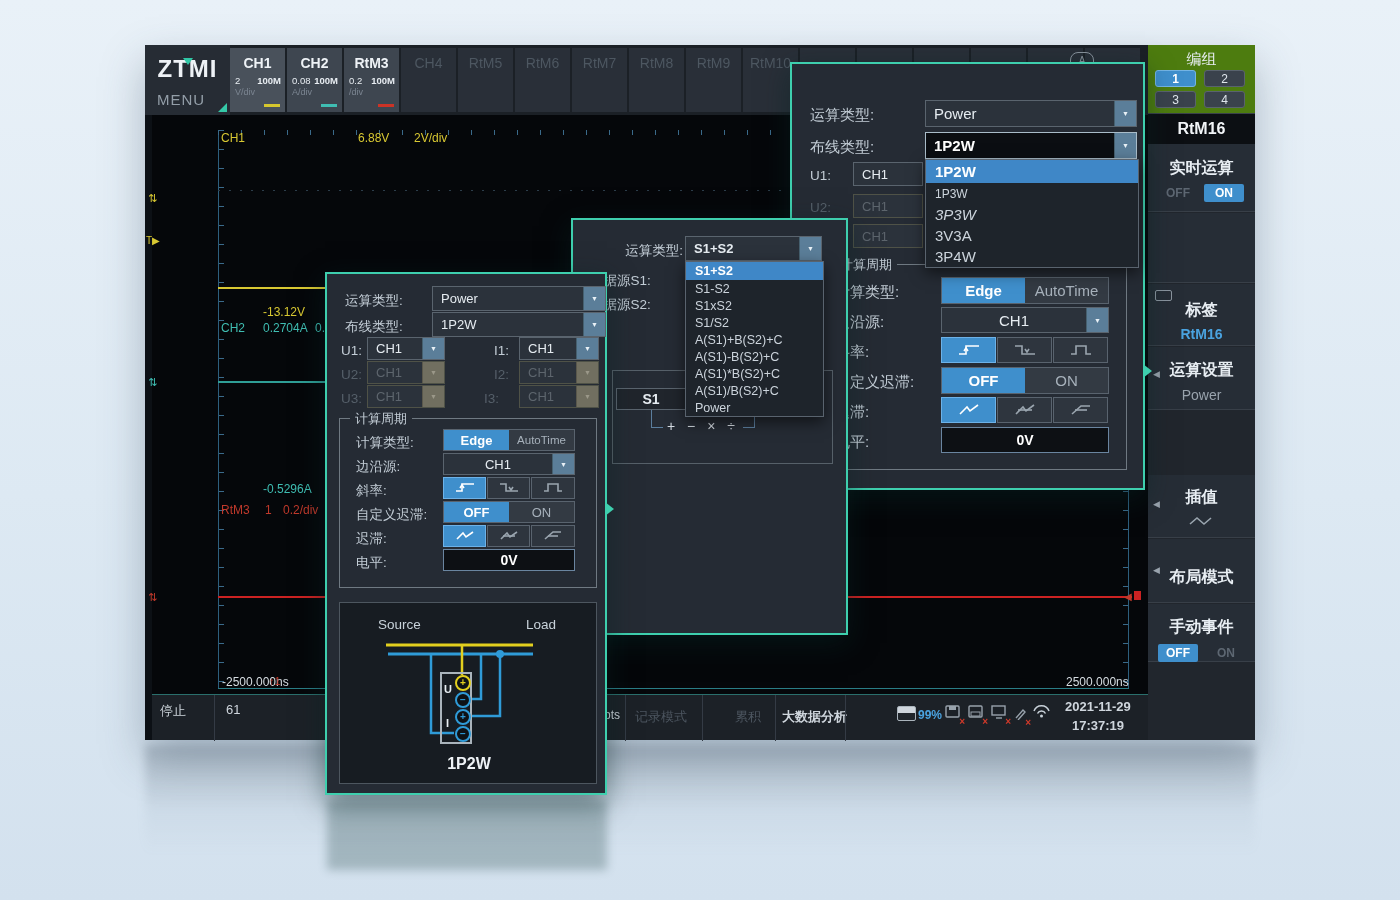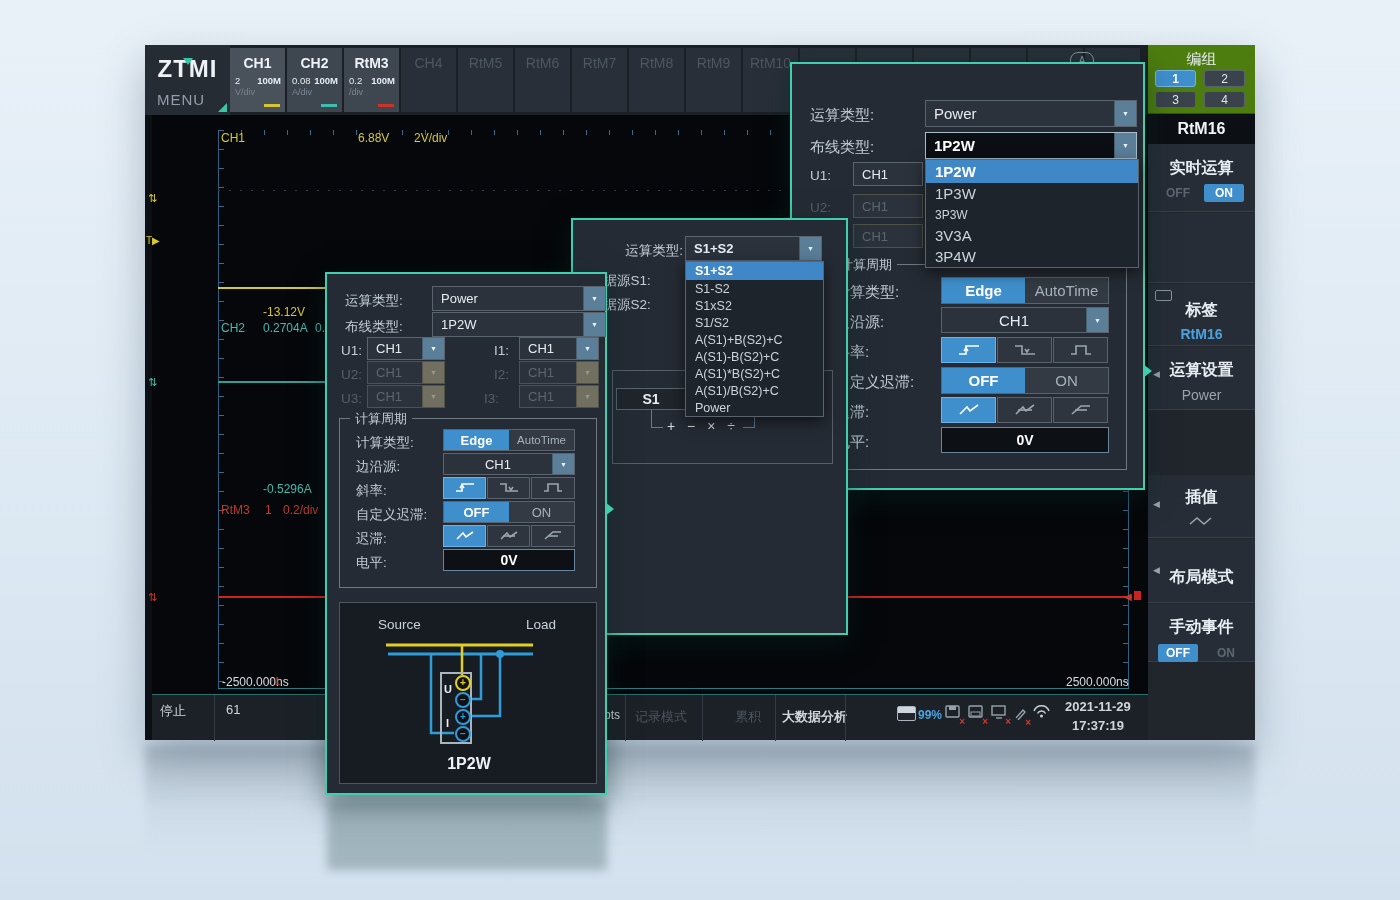--- a/index.html
+++ b/index.html
@@ -349,22 +349,22 @@
     <div class="dd dis" style="left:61px;top:130px;width:70px;height:24px;">
       <span class="val">CH1</span>
     </div>
     <span class="lbl dim" style="left:18px;top:166px;">U3:</span>
     <div class="dd dis" style="left:61px;top:160px;width:70px;height:24px;">
       <span class="val">CH1</span>
     </div>
 
     <div class="list" style="left:133px;top:95px;width:212px;">
       <div class="opt sel" style="height:23px;font-size:15px;">1P2W</div>
-      <div class="opt" style="height:21px;font-size:15px;">1P3W</div>
-      <div class="opt" style="height:21px;font-size:12px;">3P3W</div>
+      <div class="opt" style="height:21px;font-size:12px;">1P3W</div>
+      <div class="opt" style="height:21px;font-size:15px;font-style:italic;">3P3W</div>
       <div class="opt" style="height:21px;font-size:15px;">3V3A</div>
       <div class="opt" style="height:21px;font-size:15px;">3P4W</div>
     </div>
 
     <div class="fs" style="left:32px;top:200px;width:303px;height:206px;">
       <span class="fs-legend">计算周期</span>
       <span class="lbl big" style="left:10px;top:18px;">计算类型:</span>
       <div class="seg big" style="left:116px;top:12px;width:168px;height:27px;">
         <span class="sel">Edge</span>
           <span>AutoTime</span>

